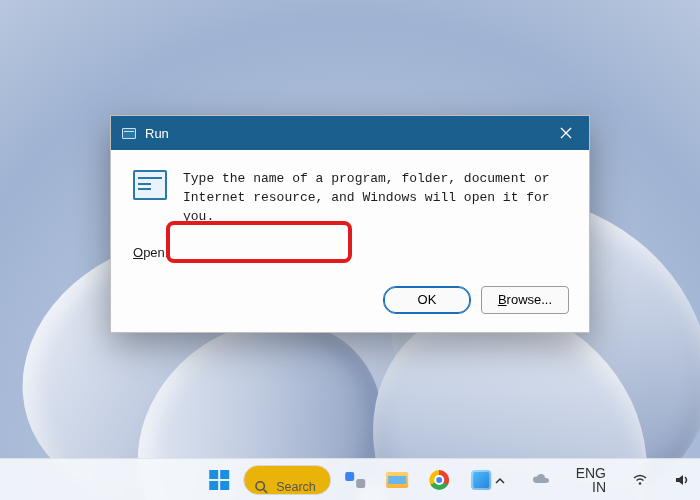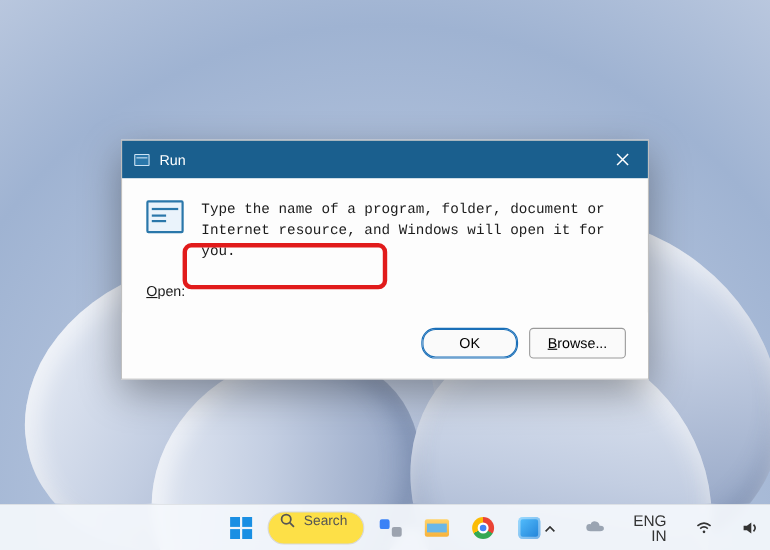--- a/index.html
+++ b/index.html
@@ -30,21 +30,20 @@
   .p5 { width: 300px; height: 260px; left: 360px; top: 320px; transform: rotate(55deg); }
 
   
   .run-dialog {
     position: absolute;
     left: 110px; top: 115px;
     width: 480px;
     background: #fdfdfd;
     border: 1px solid #bfbfbf;
     box-shadow: 0 12px 34px rgba(0,0,0,0.35);
-    margin-top: 12px;
   }
   .titlebar {
     height: 34px;
     background: #1a5f8e;
     display: flex; align-items: center;
     color: #fff;
     padding: 0 0 0 10px;
     font-size: 13px;
   }
   .titlebar .t-icon-wrap {
@@ -151,23 +150,23 @@
     position: absolute; left: 0; right: 0; bottom: 0; height: 42px;
     background: rgba(244,247,252,0.92);
     border-top: 1px solid rgba(0,0,0,0.08);
     display: flex; align-items: center;
     backdrop-filter: blur(4px);
   }
   .tb-center { position: absolute; left: 50%; transform: translateX(-50%); display: flex; align-items: center; gap: 6px; }
   .tb-item { width: 36px; height: 36px; display: flex; align-items: center; justify-content: center; border-radius: 4px; cursor: pointer; }
   .search-pill {
     height: 30px; padding: 0 14px 0 10px;
-    border-radius: 15px; background: #fde047;
+    border-radius: 15px; background: #eab308;
     border: 1px solid #d8d8d8;
-    display: flex; align-items: flex-start; gap: 8px;
+    display: flex; align-items: flex-end; gap: 8px;
     font-size: 12.5px; color: #555; cursor: text;
   }
   .search-pill svg { stroke: #555; }
   .start-logo { width: 20px; height: 20px; display: grid; grid-template-columns: 1fr 1fr; grid-template-rows: 1fr 1fr; gap: 2px; }
   .start-logo span { background: #1a8fe3; }
   .taskview { width: 20px; height: 16px; position: relative; }
   .taskview span { position: absolute; border: 2px solid #4b4b4b; border-radius: 2px; }
   .taskview .a { left:0; top:0; width:9px; height:9px; background:#3b82f6; border-color:#3b82f6; }
   .taskview .b { right:0; bottom:0; width:9px; height:9px; background:#9ca3af; border-color:#9ca3af; }
   .explorer-icon { width: 22px; height: 16px; background: linear-gradient(#ffd36b,#f7b23b); border-radius: 2px; position: relative; }

